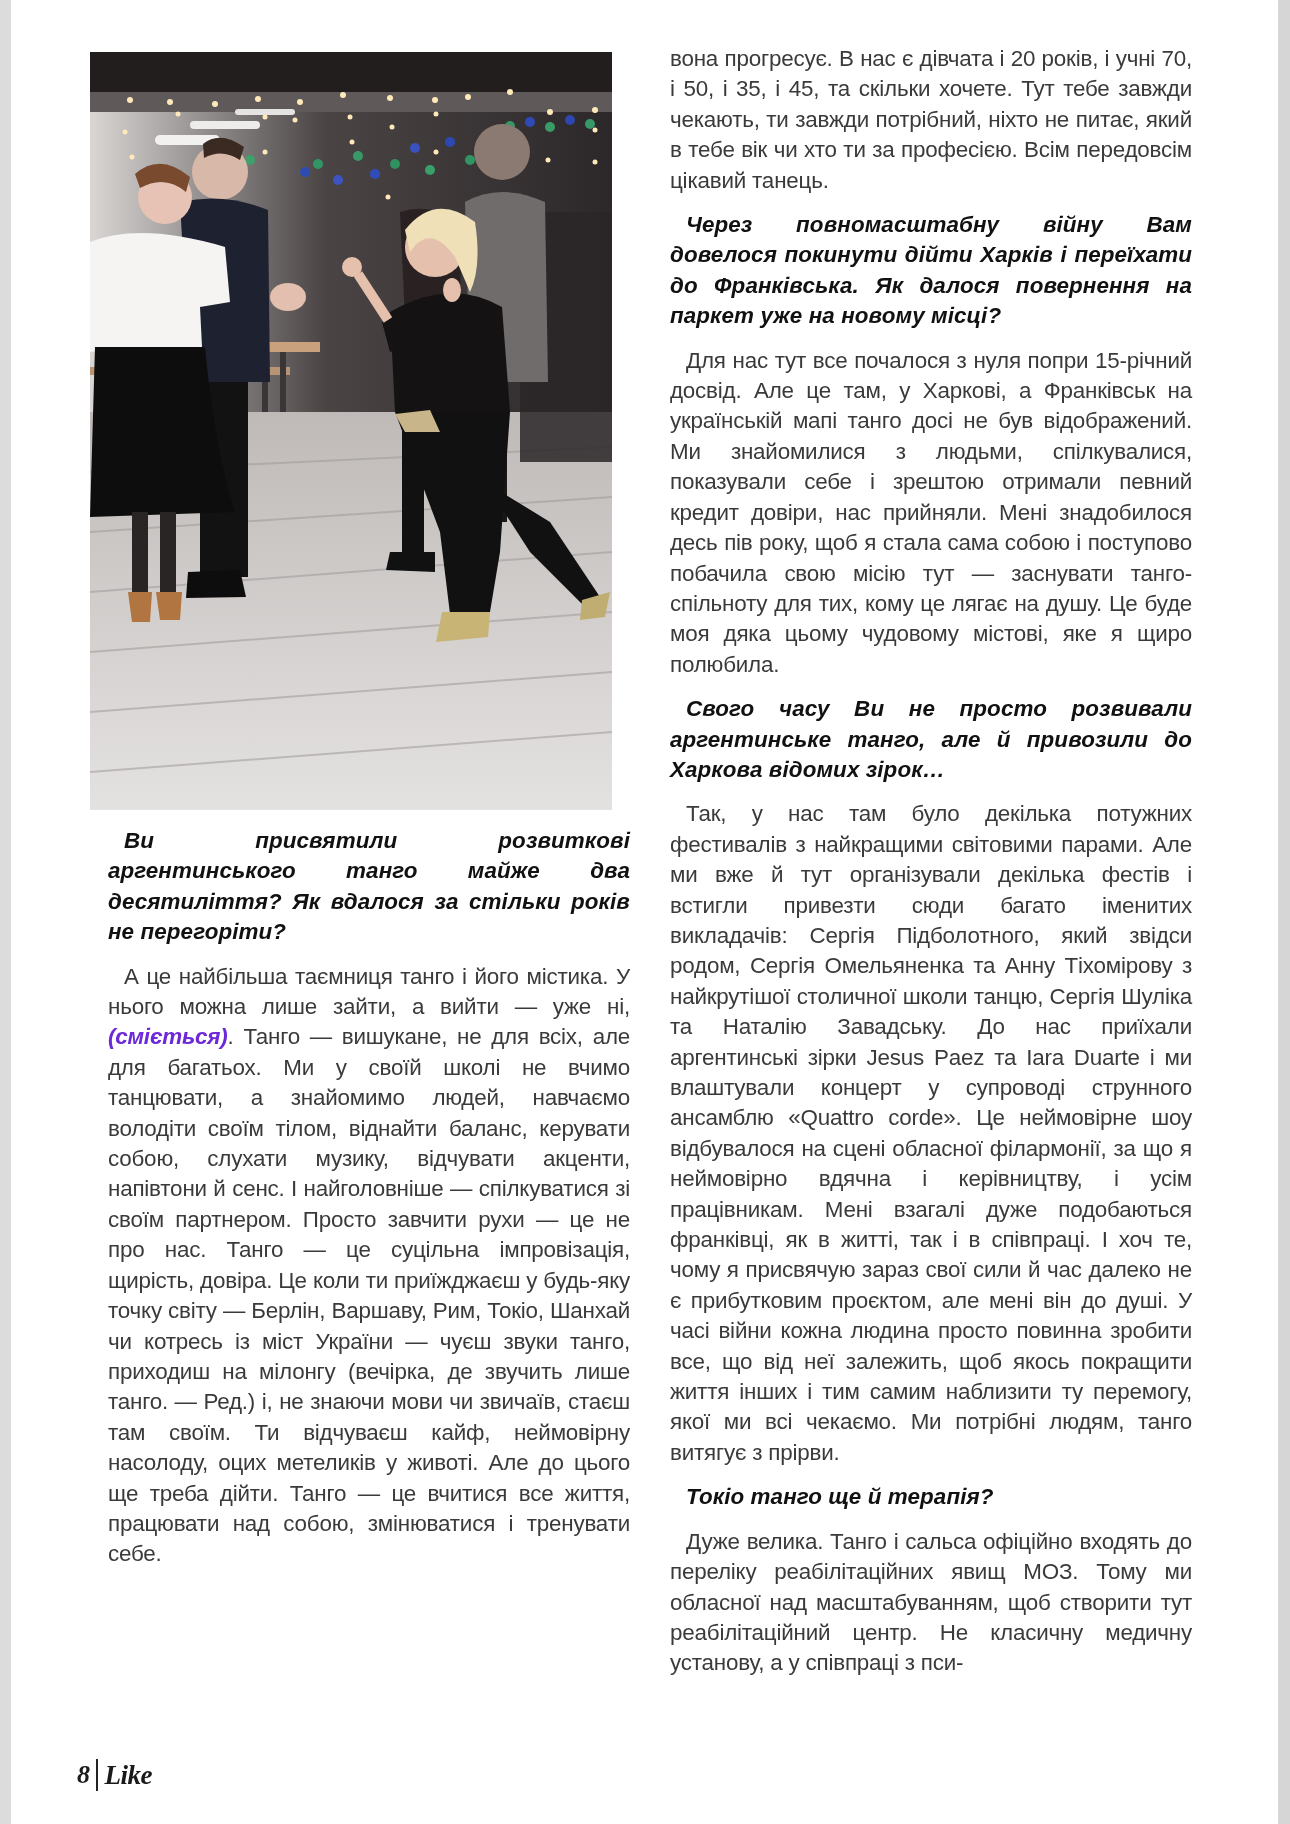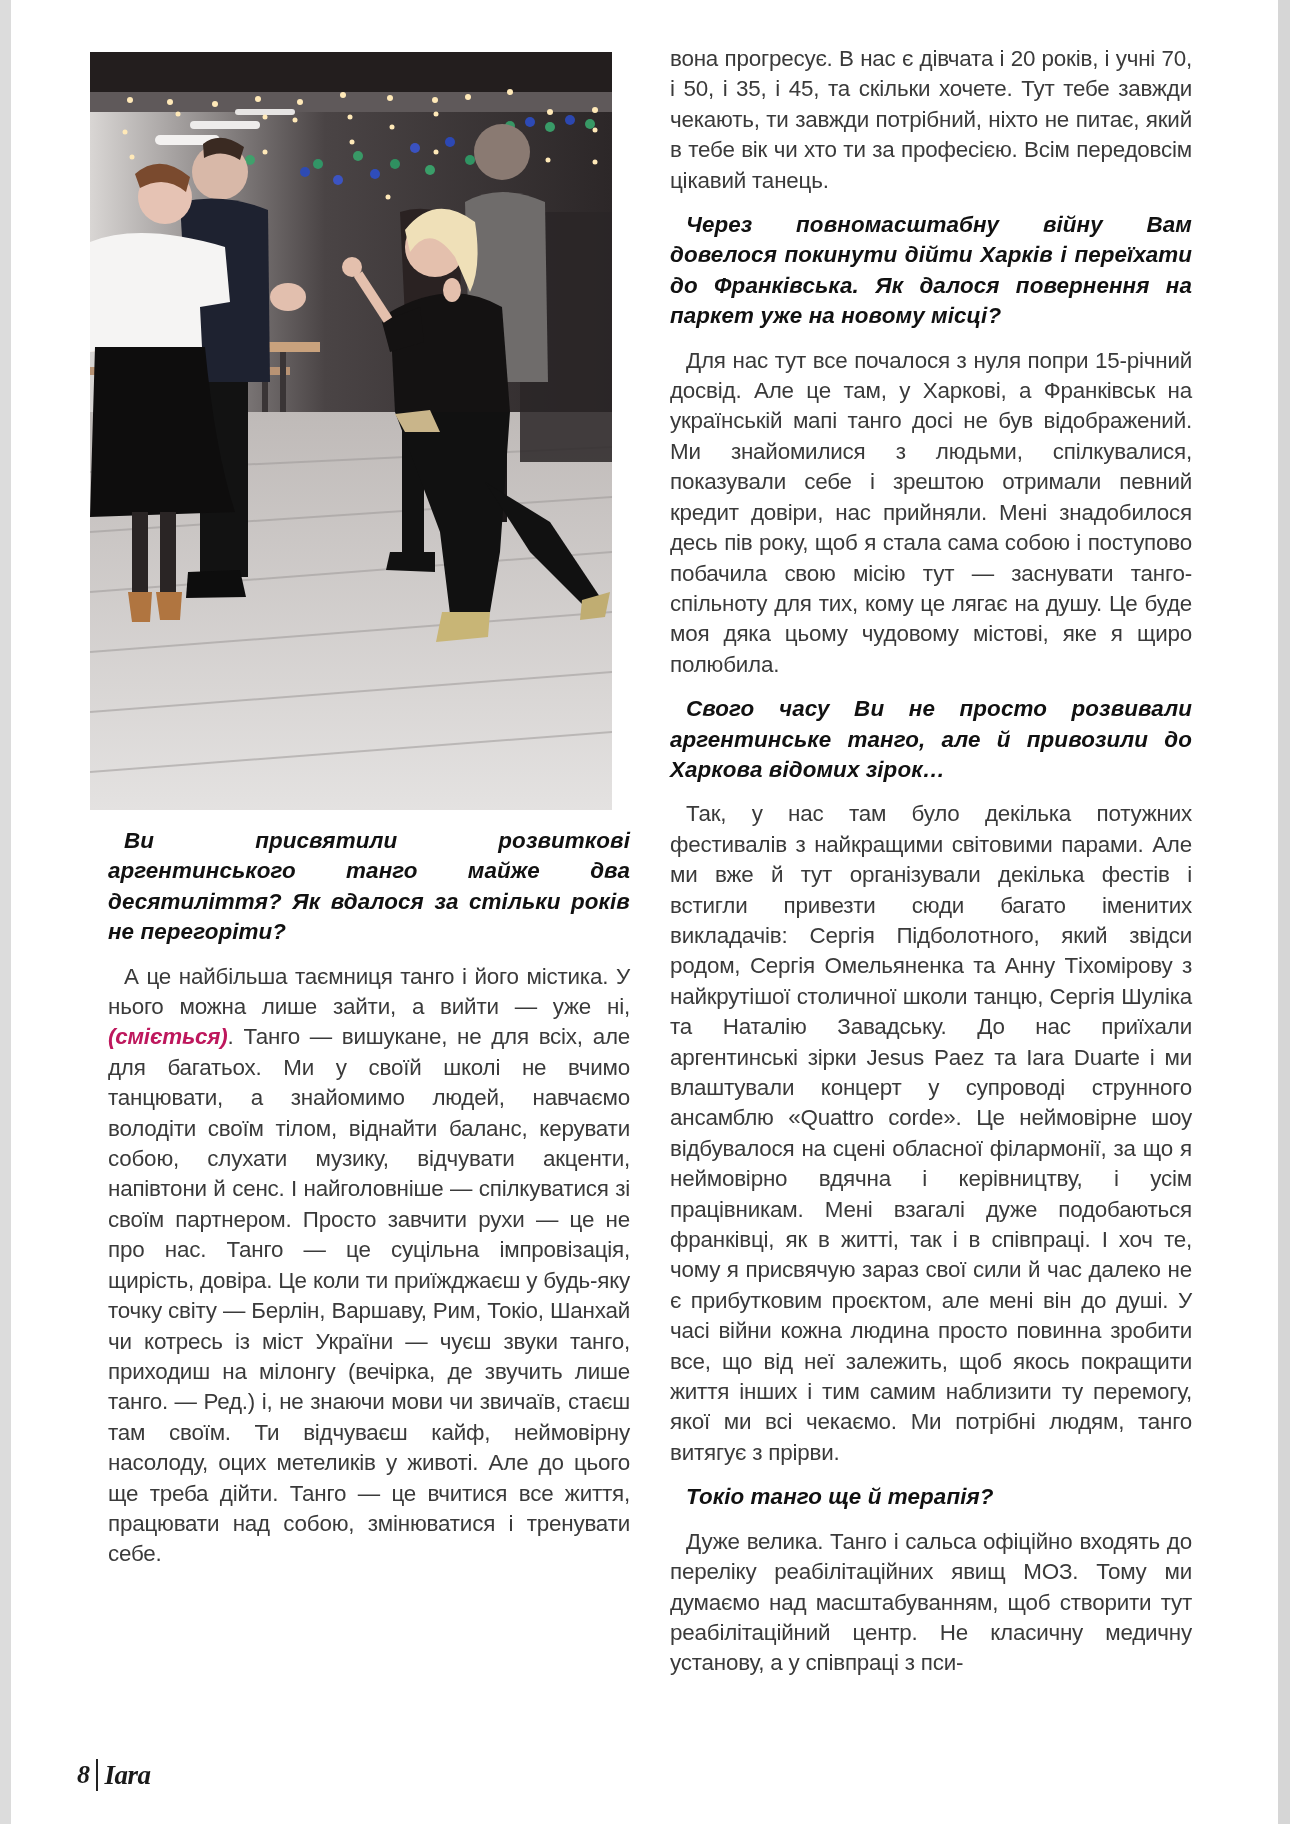--- a/index.html
+++ b/index.html
@@ -19,21 +19,21 @@
   .para {
     font-size: 22.4px; line-height: 30.4px; margin: 0 0 14px 0;
     text-indent: 16px; color: #3a3a3a; letter-spacing: -0.2px;
     hyphens: manual;
   }
   .q {
     font-size: 22.4px; line-height: 30.4px; margin: 0 0 14px 0;
     font-weight: bold; font-style: italic; color: #111;
     text-indent: 16px; letter-spacing: 0.1px;
   }
-  .para .em { font-weight: bold; font-style: italic; color: #be185d; }
+  .para .em { font-weight: bold; font-style: italic; color: #6d28d9; }
 
   .photo {
     position: absolute; left: 90px; top: 52px; width: 522px; height: 758px;
     overflow: hidden; background: #cfcbc8;
   }
   .photo svg { display: block; }
 
   .footer {
     position: absolute; left: 77px; top: 1757px; height: 36px;
     display: flex; align-items: center;
@@ -186,20 +186,20 @@
   <p class="para"><span>А це найбільша таємниця танго і його містика. У нього можна лише зайти, а вийти — уже ні, </span><span class="em">(сміється)</span><span>. Танго — вишукане, не для всіх, але для багатьох. Ми у своїй школі не вчимо танцювати, а знайомимо людей, навчаємо володіти своїм тілом, віднайти баланс, керувати собою, слухати музику, відчувати акценти, напівтони й сенс. І найголовніше — спілкуватися зі своїм партнером. Просто завчити рухи — це не про нас. Танго — це суцільна імпровізація, щирість, довіра. Це коли ти приїжджаєш у будь-яку точку світу — Берлін, Варшаву, Рим, Токіо, Шанхай чи котресь із міст України — чуєш звуки танго, приходиш на мілонгу (вечірка, де звучить лише танго. — Ред.) і, не знаючи мови чи звичаїв, стаєш там своїм. Ти відчуваєш кайф, неймовірну насолоду, оцих метеликів у животі. Але до цього ще треба дійти. Танго — це вчитися все життя, працювати над собою, змінюватися і тренувати себе.</span></p>
 </div>
 
 <div class="col col-right">
   <p class="para" style="text-indent:0">вона прогресує. В нас є дівчата і 20 років, і учні 70, і 50, і 35, і 45, та скільки хочете. Тут тебе завжди чекають, ти завжди потрібний, ніхто не питає, який в тебе вік чи хто ти за професією. Всім передовсім цікавий танець.</p>
   <p class="q">Через повномасштабну війну Вам довелося покинути дійти Харків і переїхати до Франківська. Як далося повернення на паркет уже на новому місці?</p>
   <p class="para">Для нас тут все почалося з нуля попри 15-річний досвід. Але це там, у Харкові, а Франківськ на українській мапі танго досі не був відображений. Ми знайомилися з людьми, спілкувалися, показували себе і зрештою отримали певний кредит довіри, нас прийняли. Мені знадобилося десь пів року, щоб я стала сама собою і поступово побачила свою місію тут — заснувати танго-спільноту для тих, кому це лягає на душу. Це буде моя дяка цьому чудовому містові, яке я щиро полюбила.</p>
   <p class="q">Свого часу Ви не просто розвивали аргентинське танго, але й привозили до Харкова відомих зірок…</p>
   <p class="para">Так, у нас там було декілька потужних фестивалів з найкращими світовими парами. Але ми вже й тут організували декілька фестів і встигли привезти сюди багато іменитих викладачів: Сергія Підболотного, який звідси родом, Сергія Омельяненка та Анну Тіхомірову з найкрутішої столичної школи танцю, Сергія Шуліка та Наталію Завадську. До нас приїхали аргентинські зірки Jesus Paez та Iara Duarte і ми влаштували концерт у супроводі струнного ансамблю «Quattro corde». Це неймовірне шоу відбувалося на сцені обласної філармонії, за що я неймовірно вдячна і керівництву, і усім працівникам. Мені взагалі дуже подобаються франківці, як в житті, так і в співпраці. І хоч те, чому я присвячую зараз свої сили й час далеко не є прибутковим проєктом, але мені він до душі. У часі війни кожна людина просто повинна зробити все, що від неї залежить, щоб якось покращити життя інших і тим самим наблизити ту перемогу, якої ми всі чекаємо. Ми потрібні людям, танго витягує з прірви.</p>
   <p class="q">Токіо танго ще й терапія?</p>
-  <p class="para">Дуже велика. Танго і сальса офіційно входять до переліку реабілітаційних явищ МОЗ. Тому ми думаємо над масштабуванням, щоб створити тут реабілітаційний центр. Не класичну медичну установу, а у співпраці з пси-</p>
+  <p class="para">Дуже велика. Танго і сальса офіційно входять до переліку реабілітаційних явищ МОЗ. Тому ми обласної над масштабуванням, щоб створити тут реабілітаційний центр. Не класичну медичну установу, а у співпраці з пси-</p>
 </div>
 
 <div class="footer">
   <span class="num">8</span>
   <span class="bar"></span>
-  <span class="brand">Iara</span>
+  <span class="brand">Like</span>
 </div>
 
 </body></html>

